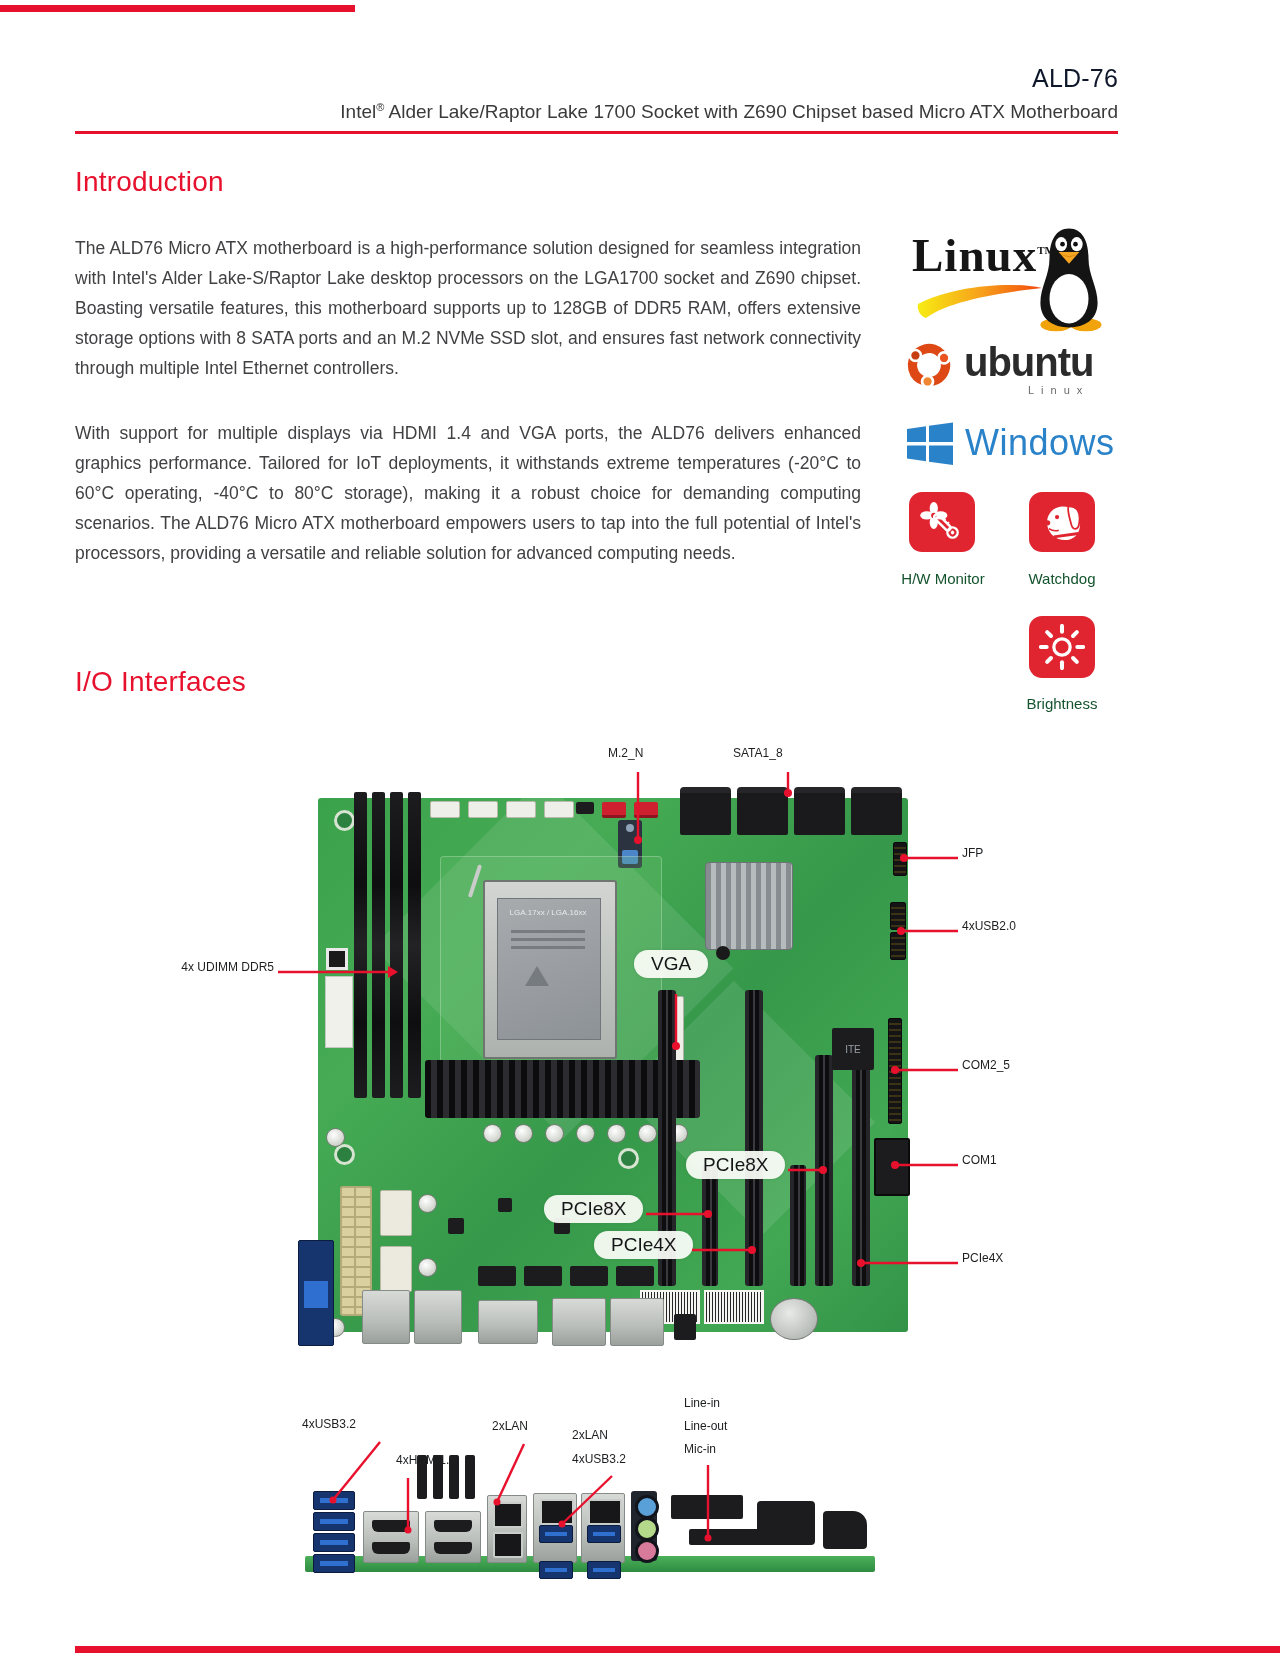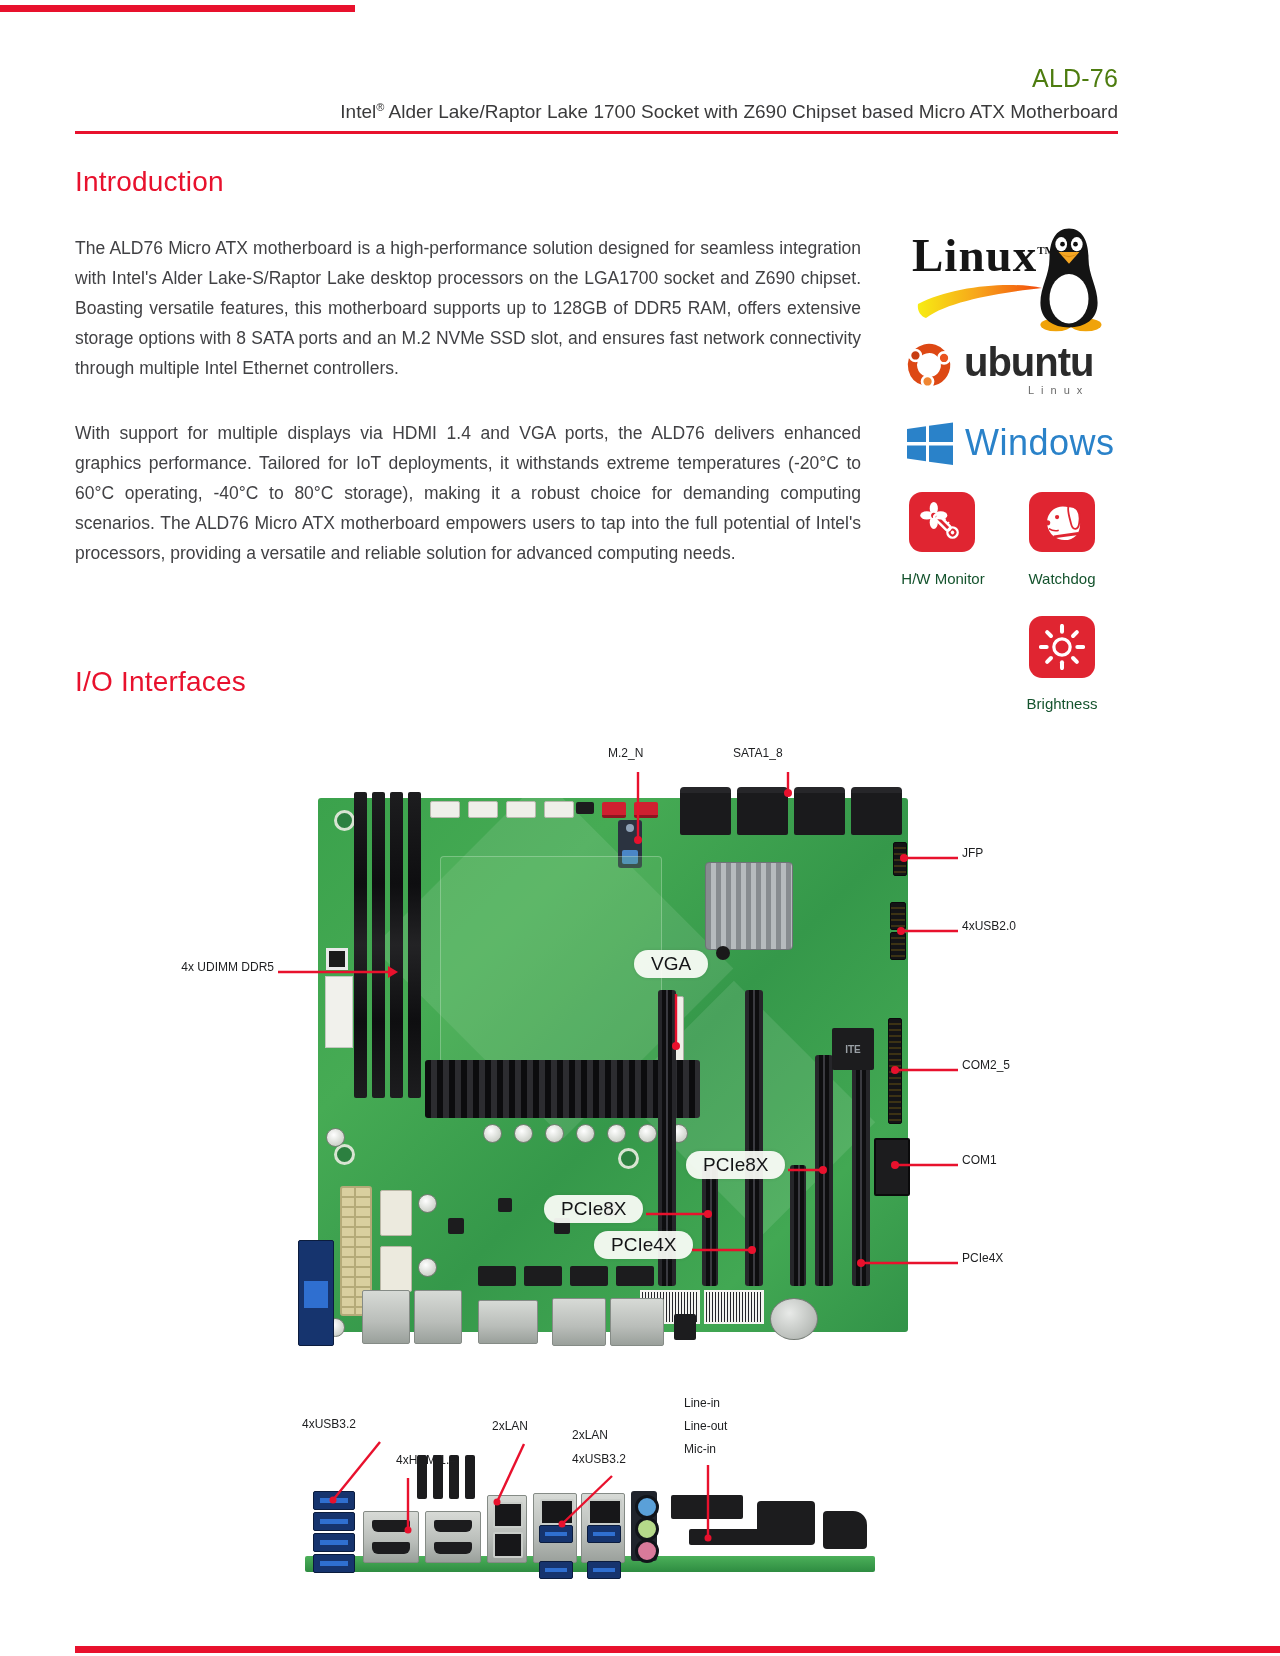--- a/index.html
+++ b/index.html
@@ -4,21 +4,21 @@
 <style>
   html,body{margin:0;padding:0;}
   body{
     width:1280px;height:1656px;position:relative;background:#ffffff;
     font-family:"Liberation Sans",sans-serif;color:#3f4041;overflow:hidden;
   }
   .abs{position:absolute;}
   
   .topbar{left:0;top:5px;width:355px;height:7px;background:#e8112d;}
   .footbar{left:75px;top:1646px;width:1205px;height:7px;background:#e8112d;}
-  .product{left:75px;top:64px;width:1043px;text-align:right;font-size:25px;color:#4d7c0f;letter-spacing:.2px;}
+  .product{left:75px;top:64px;width:1043px;text-align:right;font-size:25px;color:#0f172a;letter-spacing:.2px;}
   .subtitle{left:75px;top:101px;width:1043px;text-align:right;font-size:19px;color:#3a3a3b;}
   .subtitle sup{font-size:11px;}
   .rule{left:75px;top:131px;width:1043px;height:3px;background:#e8112d;}
   .h-red{font-size:28px;color:#e8112d;letter-spacing:.2px;}
   .para{width:786px;font-size:17.5px;line-height:30px;text-align:justify;color:#414144;}
   
   .linux-text{font-family:"Liberation Serif",serif;font-weight:bold;font-size:47px;color:#151515;letter-spacing:1px;}
   .linux-text sup{font-size:11px;letter-spacing:0;}
   .ubuntu-text{font-size:40px;font-weight:bold;color:#2b2b2b;letter-spacing:-1px;}
   .ubuntu-sub{font-size:11px;color:#6b6b6b;letter-spacing:7px;}
@@ -190,20 +190,29 @@
 
   <div class="abs dimm" style="left:36px;top:-6px;height:306px;"></div>
   <div class="abs dimm" style="left:54px;top:-6px;height:306px;"></div>
   <div class="abs dimm" style="left:72px;top:-6px;height:306px;"></div>
   <div class="abs dimm" style="left:90px;top:-6px;height:306px;"></div>
 
   <div class="abs" style="left:8px;top:150px;width:22px;height:22px;background:#1a1a1a;box-shadow:inset 0 0 0 3px #e9e9e9;"></div>
   <div class="abs" style="left:7px;top:178px;width:26px;height:70px;background:#f1f1ec;border:1px solid #c4c8c0;"></div>
 
   <div class="abs" style="left:122px;top:58px;width:220px;height:205px;background:rgba(120,200,120,.22);border:1px solid rgba(255,255,255,.25);border-radius:4px;"></div>
+  <div class="abs" style="left:165px;top:82px;width:130px;height:175px;background:linear-gradient(180deg,#d2d5d2,#aeb2ae);border:2px solid #6f756f;border-radius:3px;">
+    <div class="abs" style="left:12px;top:16px;width:102px;height:140px;background:linear-gradient(160deg,#a7abae,#8d9296);border:1px solid #70767a;"></div>
+    <div class="abs" style="left:14px;top:26px;width:98px;text-align:center;font-size:8px;color:#e8eaea;">LGA.17xx / LGA.16xx</div>
+    <div class="abs" style="left:26px;top:48px;width:74px;height:3px;background:#777c80;"></div>
+    <div class="abs" style="left:26px;top:56px;width:74px;height:3px;background:#777c80;"></div>
+    <div class="abs" style="left:26px;top:64px;width:74px;height:3px;background:#777c80;"></div>
+    <div class="abs" style="left:40px;top:84px;width:0;height:0;border-left:12px solid transparent;border-right:12px solid transparent;border-bottom:20px solid #767b7f;"></div>
+    <div class="abs" style="left:-12px;top:-18px;width:4px;height:34px;background:#c9ccc9;transform:rotate(18deg);border-radius:2px;"></div>
+  </div>
 
   <div class="abs" style="left:387px;top:64px;width:86px;height:86px;border-radius:4px;background:repeating-linear-gradient(90deg,#878c90 0 5px,#b6bbbe 5px 10px);border:1px solid #6e7377;"></div>
   <div class="abs" style="left:398px;top:148px;width:14px;height:14px;border-radius:50%;background:#1a1a1a;"></div>
 
   <div class="abs" style="left:348px;top:198px;width:16px;height:64px;background:#efefe9;border:1px solid #b0b0a6;border-radius:2px;"></div>
 
   <div class="abs" style="left:107px;top:262px;width:275px;height:58px;border-radius:3px;background:repeating-linear-gradient(90deg,#0c0c0e 0 6px,#2c2c30 6px 12px);"></div>
 
   <div class="abs cap" style="left:165px;top:326px;"></div>
   <div class="abs cap" style="left:196px;top:326px;"></div>
@@ -219,21 +228,21 @@
   <div class="abs slot" style="left:472px;top:367px;width:16px;height:121px;"></div>
   <div class="abs slot" style="left:497px;top:257px;width:18px;height:231px;"></div>
   <div class="abs slot" style="left:534px;top:257px;width:18px;height:231px;"></div>
 
   <div class="abs hdrpins" style="left:575px;top:44px;width:12px;height:32px;"></div>
   <div class="abs hdrpins" style="left:572px;top:104px;width:14px;height:26px;"></div>
   <div class="abs hdrpins" style="left:572px;top:134px;width:14px;height:26px;"></div>
   <div class="abs hdrpins" style="left:570px;top:220px;width:12px;height:104px;"></div>
   <div class="abs chip" style="left:556px;top:340px;width:32px;height:54px;border:2px solid #0a0a0b;"></div>
 
-  <div class="abs chip" style="left:514px;top:230px;width:42px;height:42px;display:flex;align-items:center;justify-content:center;color:#9aa0a6;font-size:10px;font-weight:bold;">ITE</div>
+  <div class="abs chip" style="left:514px;top:230px;width:42px;height:42px;display:flex;align-items:center;justify-content:center;color:#9aa0a6;font-size:10px;font-weight:normal;">ITE</div>
 
   <div class="abs" style="left:22px;top:388px;width:28px;height:126px;background:#d9cf9f;border:2px solid #b4aa78;border-radius:3px;background-image:repeating-linear-gradient(180deg,transparent 0 8px,#b4aa78 8px 10px),linear-gradient(90deg,transparent 0 12px,#b4aa78 12px 14px,transparent 14px);"></div>
   <div class="abs" style="left:62px;top:392px;width:30px;height:44px;background:#eceade;border:1px solid #b9b7a6;border-radius:2px;"></div>
   <div class="abs" style="left:62px;top:448px;width:30px;height:44px;background:#eceade;border:1px solid #b9b7a6;border-radius:2px;"></div>
   <div class="abs cap" style="left:8px;top:330px;"></div>
   <div class="abs cap" style="left:8px;top:520px;"></div>
   <div class="abs cap" style="left:100px;top:396px;"></div>
   <div class="abs cap" style="left:100px;top:460px;"></div>
 
   <div class="abs chip" style="left:130px;top:420px;width:16px;height:16px;"></div>

